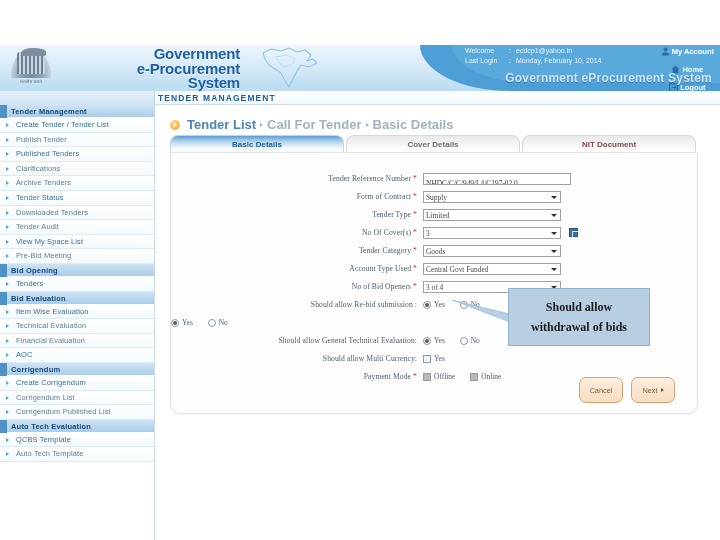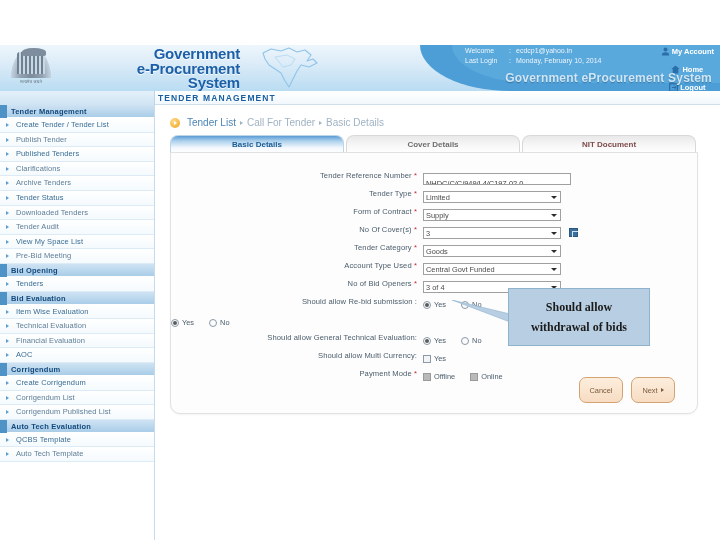--- a/index.html
+++ b/index.html
@@ -175,21 +175,21 @@
 
   
   .main {
     position: absolute; left: 156px; top: 60px;
     width: 564px; height: 460px;
     background: #ffffff;
   }
   .breadcrumb {
     position: absolute; left: 14px; top: 12px;
     display: flex; align-items: center; gap: 4px;
-    font-size: 10px; font-weight: normal; color: #9fb3c3;
+    font-size: 13px; font-weight: bold; color: #9fb3c3;
   }
   .bc-dot {
     width: 10px; height: 10px; border-radius: 50%;
     background: radial-gradient(circle at 35% 30%, #ffd98a, #f0a419);
     display: flex; align-items: center; justify-content: center;
     margin-right: 3px;
   }
   .bc-dot i {
     width: 0; height: 0;
     border-left: 3px solid #ffffff;
@@ -238,22 +238,24 @@
     border-radius: 0 0 10px 10px;
     box-shadow: 0 1px 2px rgba(0,0,0,.05);
   }
 
   .form {
     position: absolute; left: 0; top: 18px;
     width: 528px;
   }
   .frow {
     display: flex;
+    align-items: center;
     height: 15.5px;
     margin-bottom: 2.5px;
+    font-family: Liberation Serif, serif;
   }
   .flabel {
     width: 252px;
     text-align: right;
     padding-right: 6px;
     font-size: 7.6px;
     color: #4a5c6b;
     white-space: nowrap;
     letter-spacing: .1px;
   }
@@ -633,29 +635,29 @@
 
     <div class="panel">
       <div class="form" id="form-rows">
           <div class="frow">
             <div class="flabel"><span>Tender Reference Number</span><span class="req"> *</span></div>
             <div class="fctl">
               <div class="txtbox">NHDC/C/C/949/L4/C197-02.0</div>
             </div>
           </div>
           <div class="frow">
+            <div class="flabel"><span>Form of Contract</span><span class="req"> *</span></div>
+            <div class="fctl">
+              <div class="selbox">Supply</div>
+            </div>
+          </div>
+          <div class="frow">
             <div class="flabel"><span>Tender Type</span><span class="req"> *</span></div>
             <div class="fctl">
               <div class="selbox">Limited</div>
-            </div>
-          </div>
-          <div class="frow">
-            <div class="flabel"><span>Form of Contract</span><span class="req"> *</span></div>
-            <div class="fctl">
-              <div class="selbox">Supply</div>
             </div>
           </div>
           <div class="frow">
             <div class="flabel"><span>No Of Cover(s)</span><span class="req"> *</span></div>
             <div class="fctl">
               <div class="selbox">3</div>
               <span class="helpicon"></span>
             </div>
           </div>
           <div class="frow">

